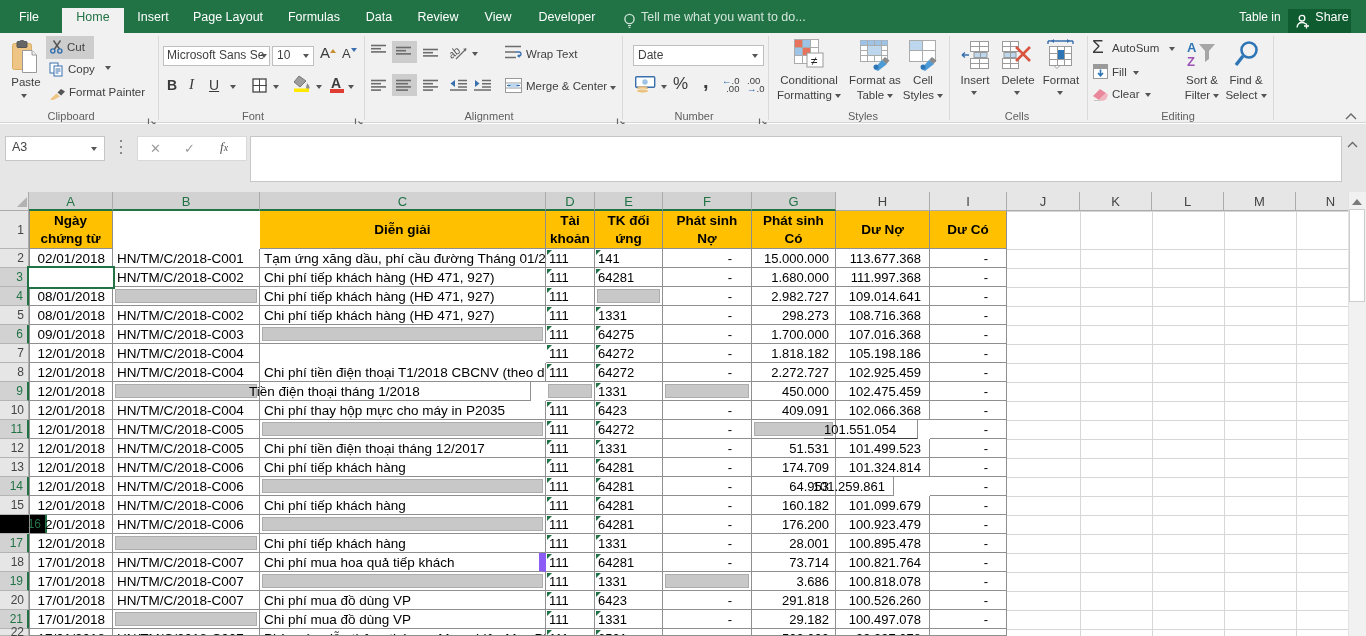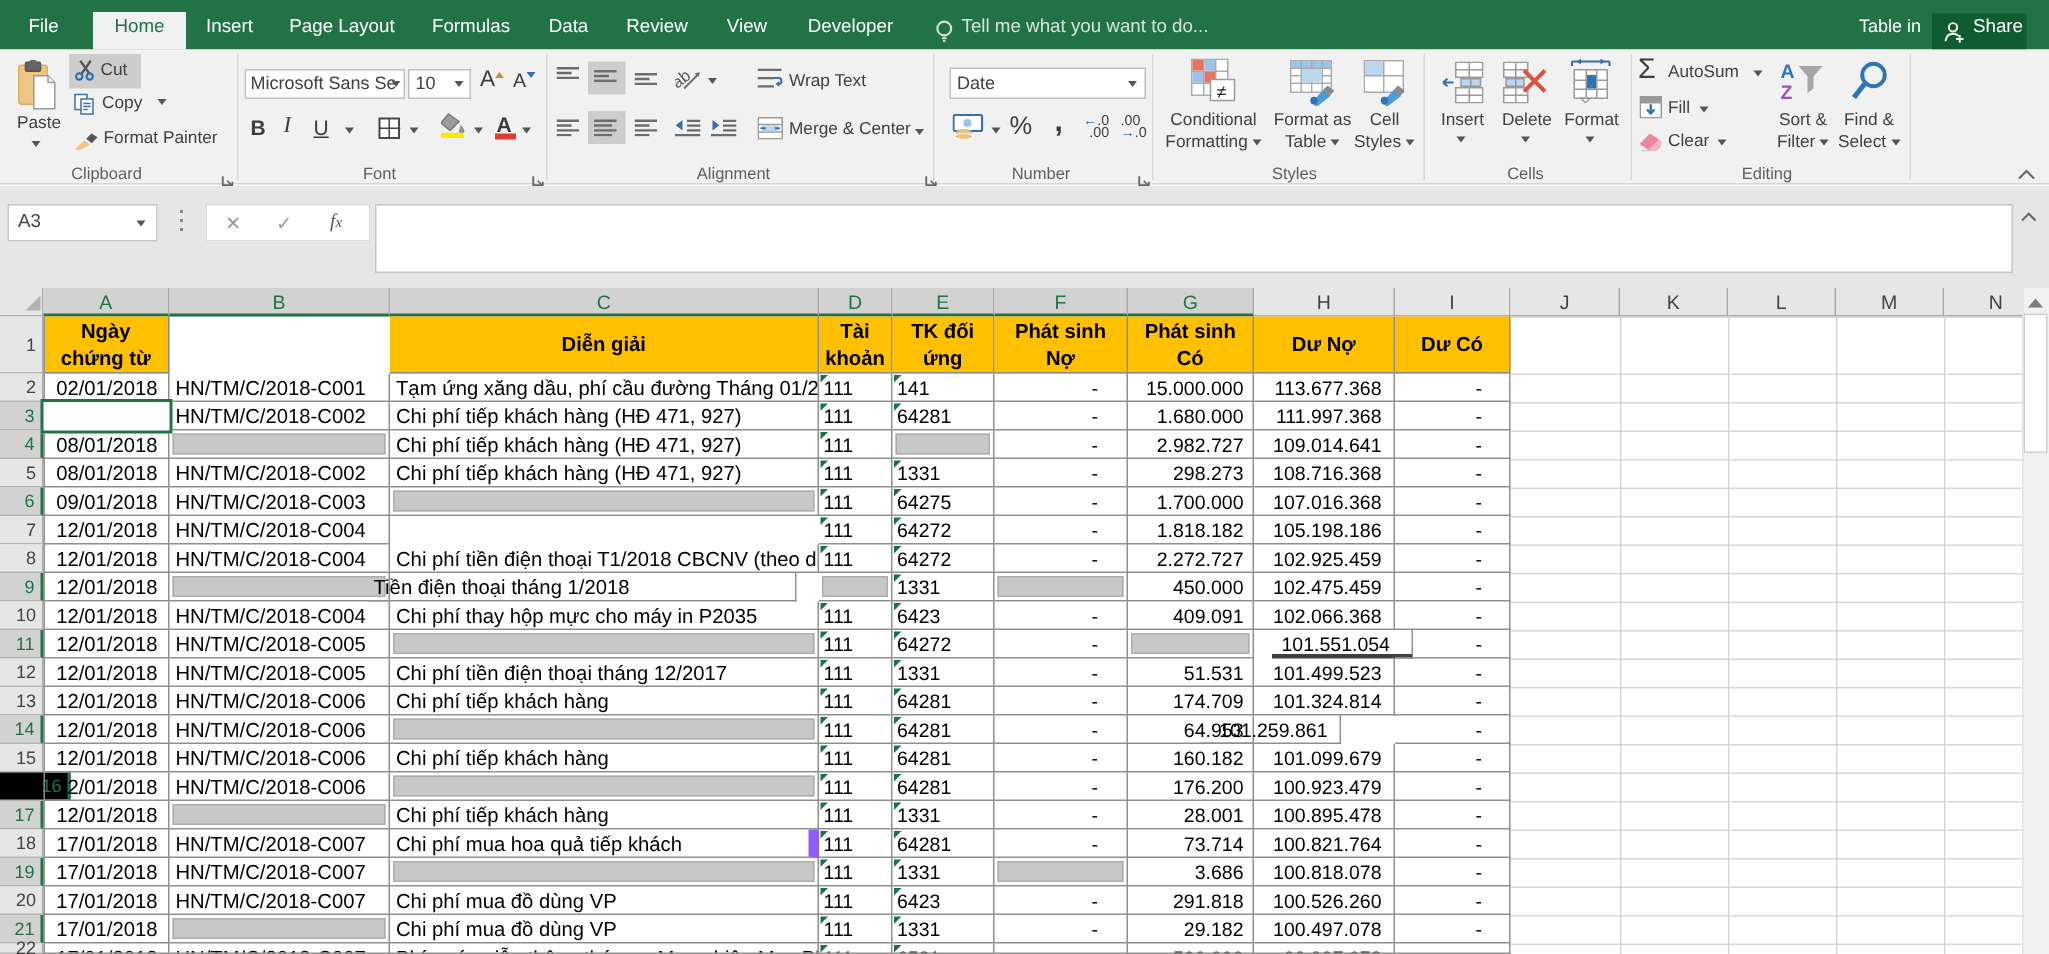--- a/index.html
+++ b/index.html
@@ -512,21 +512,21 @@
 <div class="cell" style="left:113px;top:228px;width:147px;height:19px;border-right:1px solid #8f8f8f;border-bottom:1px solid #8f8f8f;text-align:left;padding-left:4px;font-size:13.5px;padding-top:1px">HN/TM/C/2018-C005</div>
 <div class="cell" style="left:260px;top:228px;width:286px;height:19px;border-right:1px solid #8f8f8f;border-bottom:1px solid #8f8f8f;text-align:left;padding-left:4px;font-size:13.5px;padding-top:1px"></div>
 <div class="gray" style="left:262px;top:230px;width:281px;height:14px"></div>
 <div class="cell" style="left:546px;top:228px;width:49px;height:19px;border-right:1px solid #8f8f8f;border-bottom:1px solid #8f8f8f;text-align:left;padding-left:3px;padding-top:1px">111</div>
 <div class="tri" style="left:547px;top:229px"></div>
 <div class="cell" style="left:595px;top:228px;width:68px;height:19px;border-right:1px solid #8f8f8f;border-bottom:1px solid #8f8f8f;text-align:left;padding-left:3px;padding-top:1px">64272</div>
 <div class="tri" style="left:596px;top:229px"></div>
 <div class="cell" style="left:663px;top:228px;width:89px;height:19px;border-right:1px solid #8f8f8f;border-bottom:1px solid #8f8f8f;text-align:right;padding-right:19px;padding-top:1px">-</div>
 <div class="cell" style="left:752px;top:228px;width:84px;height:19px;border-right:1px solid #8f8f8f;border-bottom:1px solid #8f8f8f;text-align:right;padding-right:6px;padding-top:1px"></div>
 <div class="gray" style="left:754px;top:230px;width:79px;height:14px"></div>
-<div class="cell" style="left:848px;top:228px;width:94px;height:19px;border-right:1px solid #8f8f8f;border-bottom:3px solid #404040;text-align:center;padding-right:8px;padding-top:1px">101.551.054</div>
+<div class="cell" style="left:824px;top:228px;width:94px;height:19px;border-right:1px solid #8f8f8f;border-bottom:1px solid #404040;text-align:left;padding-right:8px;padding-top:1px">101.551.054</div>
 <div class="cell" style="left:930px;top:228px;width:77px;height:19px;border-right:1px solid #8f8f8f;border-bottom:1px solid #8f8f8f;text-align:right;padding-right:18px;padding-top:1px">-</div>
 <div class="cell" style="left:29px;top:247px;width:84px;height:19px;border-right:1px solid #8f8f8f;border-bottom:1px solid #8f8f8f;text-align:right;padding-right:7px;font-size:13.5px;padding-top:1px">12/01/2018</div>
 <div class="cell" style="left:113px;top:247px;width:147px;height:19px;border-right:1px solid #8f8f8f;border-bottom:1px solid #8f8f8f;text-align:left;padding-left:4px;font-size:13.5px;padding-top:1px">HN/TM/C/2018-C005</div>
 <div class="cell" style="left:260px;top:247px;width:286px;height:19px;border-right:1px solid #8f8f8f;border-bottom:1px solid #8f8f8f;text-align:left;padding-left:4px;font-size:13.5px;padding-top:1px">Chi phí tiền điện thoại tháng 12/2017</div>
 <div class="cell" style="left:546px;top:247px;width:49px;height:19px;border-right:1px solid #8f8f8f;border-bottom:1px solid #8f8f8f;text-align:left;padding-left:3px;padding-top:1px">111</div>
 <div class="tri" style="left:547px;top:248px"></div>
 <div class="cell" style="left:595px;top:247px;width:68px;height:19px;border-right:1px solid #8f8f8f;border-bottom:1px solid #8f8f8f;text-align:left;padding-left:3px;padding-top:1px">1331</div>
 <div class="tri" style="left:596px;top:248px"></div>
 <div class="cell" style="left:663px;top:247px;width:89px;height:19px;border-right:1px solid #8f8f8f;border-bottom:1px solid #8f8f8f;text-align:right;padding-right:19px;padding-top:1px">-</div>
 <div class="cell" style="left:752px;top:247px;width:84px;height:19px;border-right:1px solid #8f8f8f;border-bottom:1px solid #8f8f8f;text-align:right;padding-right:6px;padding-top:1px">51.531</div>

